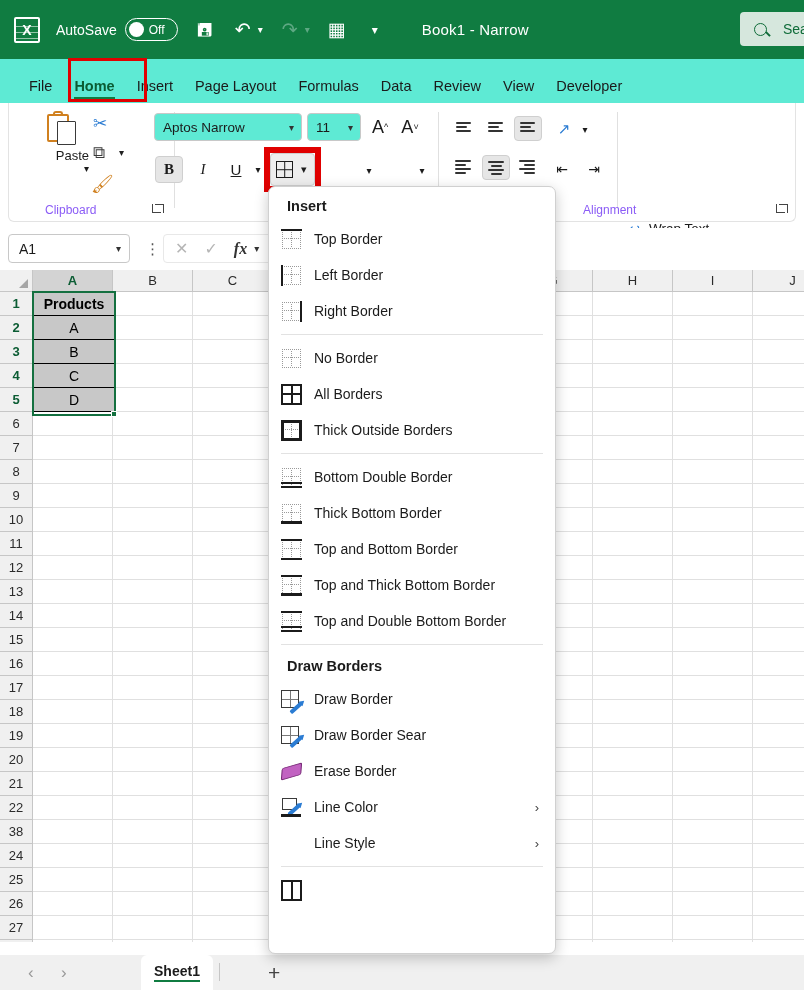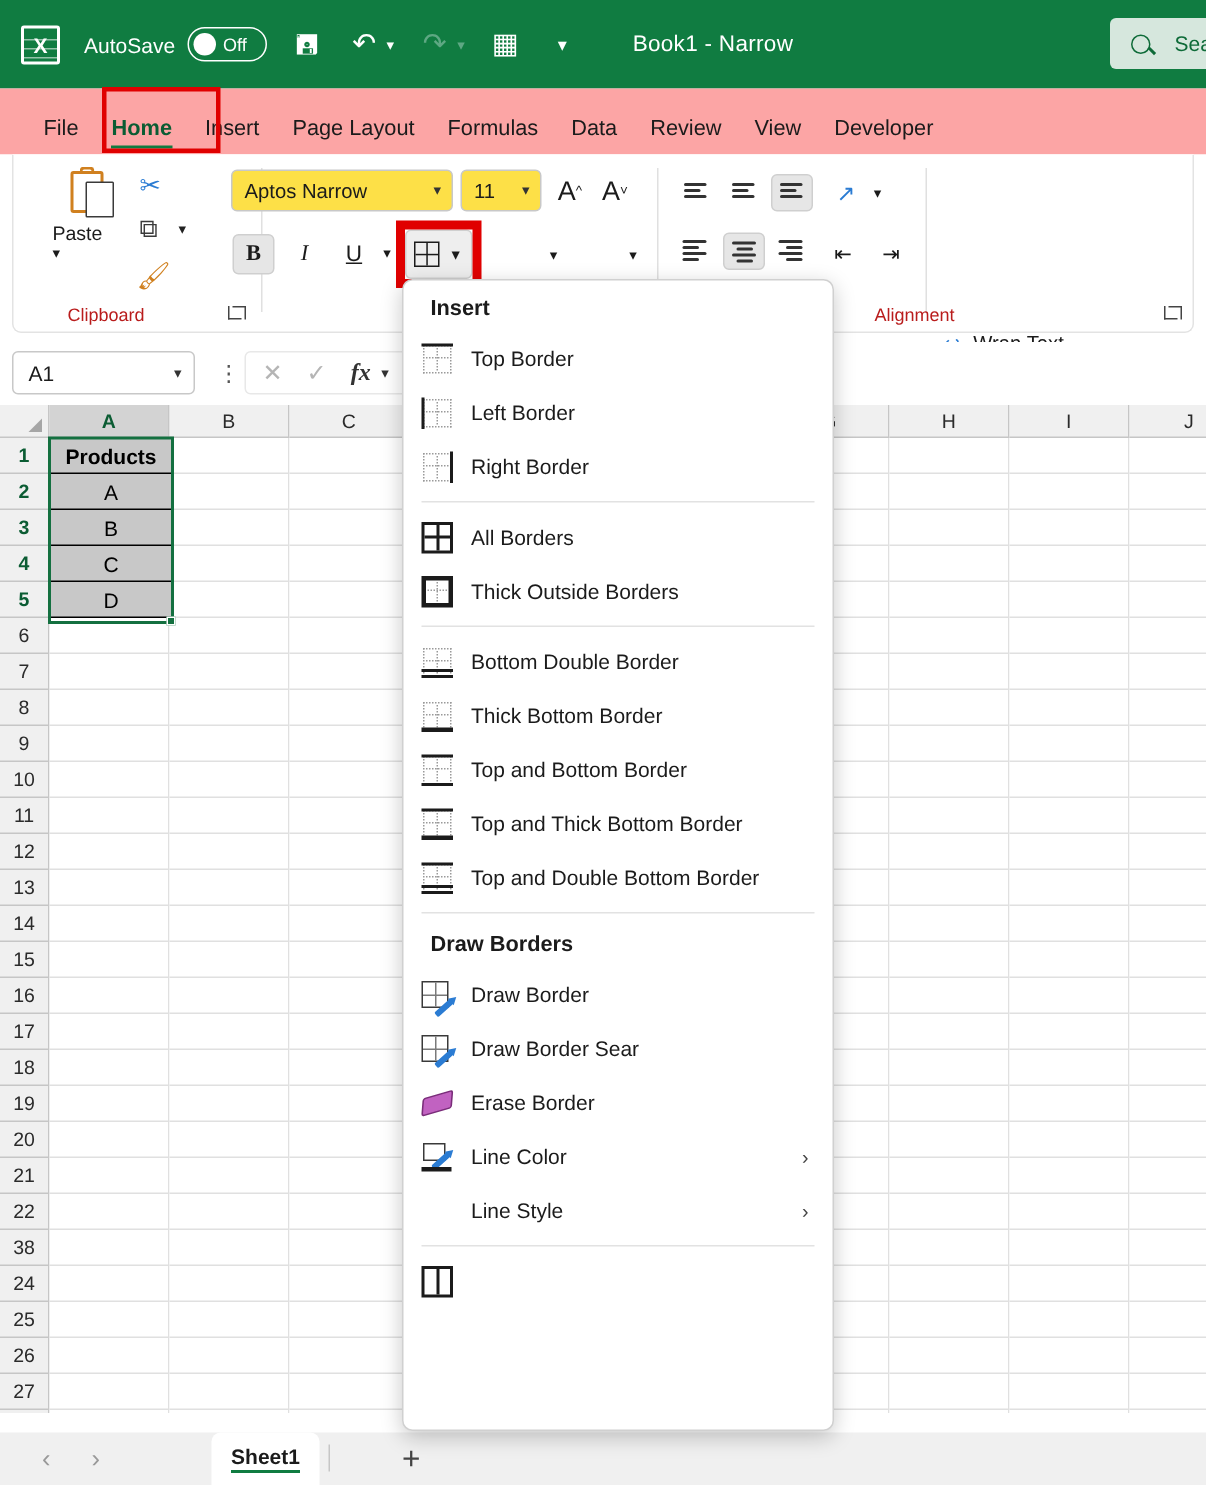--- a/index.html
+++ b/index.html
@@ -60,21 +60,21 @@
   }
   .searchbox .mag::after {
     content: ""; position: absolute; width: 6px; height: 1.8px; background: #0e6b38;
     transform: rotate(45deg); right: -5px; bottom: 0px;
   }
   .searchbox .sp { color: #0e6b38; font-size: 14px; margin-left: 16px; }
 
   
   .tabstrip {
     position: absolute; left: 0; top: 59px; width: 804px; height: 44px;
-    background: #fca5a5; display: flex; align-items: flex-end;
+    background: #5eead4; display: flex; align-items: flex-end;
   }
   .tab {
     font-size: 14.5px; color: #1b1b1b; padding: 0 11px 9px 11px;
     position: relative; white-space: nowrap;
   }
   .tab:first-child { margin-left: 18px; }
   .tab.active { font-weight: bold; color: #0b5c33; }
   .tab.active::after {
     content: ""; position: absolute; left: 11px; right: 11px; bottom: 4px;
     height: 2.5px; background: #107c41;
@@ -90,35 +90,35 @@
     background: #ffffff;
   }
   .ribbon-card {
     position: absolute; left: 8px; top: 0; width: 788px; height: 119px;
     background: #fff; border: 1px solid #e3e3e3; border-top: none;
     border-radius: 0 0 6px 6px;
   }
   .grp-sep { position: absolute; top: 9px; width: 1px; height: 96px; background: #e0e0e0; }
 
   .grp-label {
-    position: absolute; bottom: 4px; font-size: 12px; color: #b91c1c; white-space: nowrap;
+    position: absolute; bottom: 4px; font-size: 12px; color: #8b5cf6; white-space: nowrap;
   }
   .launcher { position: absolute; bottom: 5px; width: 13px; height: 13px; }
   .launcher::before {
     content: ""; position: absolute; left: 1px; top: 1px; width: 8px; height: 8px;
     border-left: 1.3px solid #444; border-bottom: 1.3px solid #444;
   }
   .launcher::after {
     content: ""; position: absolute; right: 0px; top: 1px; width: 8px; height: 8px;
     border-top: 1.3px solid #444; border-right: 1.3px solid #444;
     transform: rotate(0deg);
   }
 
   
-  .paste-btn { position: absolute; left: 26px; top: 8px; width: 54px; text-align: left; }
+  .paste-btn { position: absolute; left: 26px; top: 8px; width: 54px; text-align: right; }
   .clip-ico {
     width: 34px; height: 36px; margin: 0 auto; position: relative;
   }
   .clip-ico .back {
     position: absolute; left: 2px; top: 3px; width: 22px; height: 28px;
     border: 2px solid #d0801f; border-radius: 2px; background: #fff;
   }
   .clip-ico .clipTop {
     position: absolute; left: 8px; top: 0px; width: 10px; height: 6px;
     border: 2px solid #d0801f; border-bottom: none; border-radius: 3px 3px 0 0; background:#fff;
@@ -130,21 +130,21 @@
   .paste-label { font-size: 13px; color: #1b1b1b; margin-top: 1px; }
   .mini-caret { font-size: 10px; color: #1b1b1b; }
 
   .cut-ico { position: absolute; left: 84px; top: 10px; font-size: 17px; color: #2b7cd3; }
   .copy-ico { position: absolute; left: 84px; top: 40px; font-size: 17px; color: #3a3a3a; }
   .copy-caret { position: absolute; left: 110px; top: 44px; font-size: 10px; color:#222; }
   .brush-ico { position: absolute; left: 82px; top: 70px; font-size: 18px; color: #d0801f; }
 
   
   .combo {
-    position: absolute; border: 1px solid #c8c8c8; border-radius: 4px; background: #fde047;
+    position: absolute; border: 1px solid #c8c8c8; border-radius: 4px; background: #5eead4;
     display: flex; align-items: center; font-size: 13.5px; color: #1b1b1b;
   }
   .combo .txt { margin-left: 8px; }
   .combo .cv { position: absolute; right: 7px; font-size: 10px; color: #333; }
   .sq-btn {
     position: absolute; display: flex; align-items: center; justify-content: center;
     font-size: 15px; color: #1b1b1b; border-radius: 4px;
   }
   .sq-btn.on { background: #e6e6e6; border: 1px solid #cfcfcf; }
 
@@ -867,20 +867,26 @@
       <span class="bico">
           <span class="dash"></span>
           <span class="edge e-right"></span>
         </span>
       <span class="mlabel">Right Border</span>
     </div>
 
     <div class="menu-sep"></div>
 
     <div class="menu-item">
+      <span class="bico">
+          <span class="dash"></span>
+        </span>
+      <span class="mlabel">No Border</span>
+    </div>
+    <div class="menu-item">
       <span class="bico all">
           <span class="cross-v"></span>
           <span class="cross-h"></span>
         </span>
       <span class="mlabel">All Borders</span>
     </div>
     <div class="menu-item">
       <span class="bico thickout">
           <span class="dash" style="left:0;top:0;right:0;bottom:0;border:none;"></span>
         </span>

